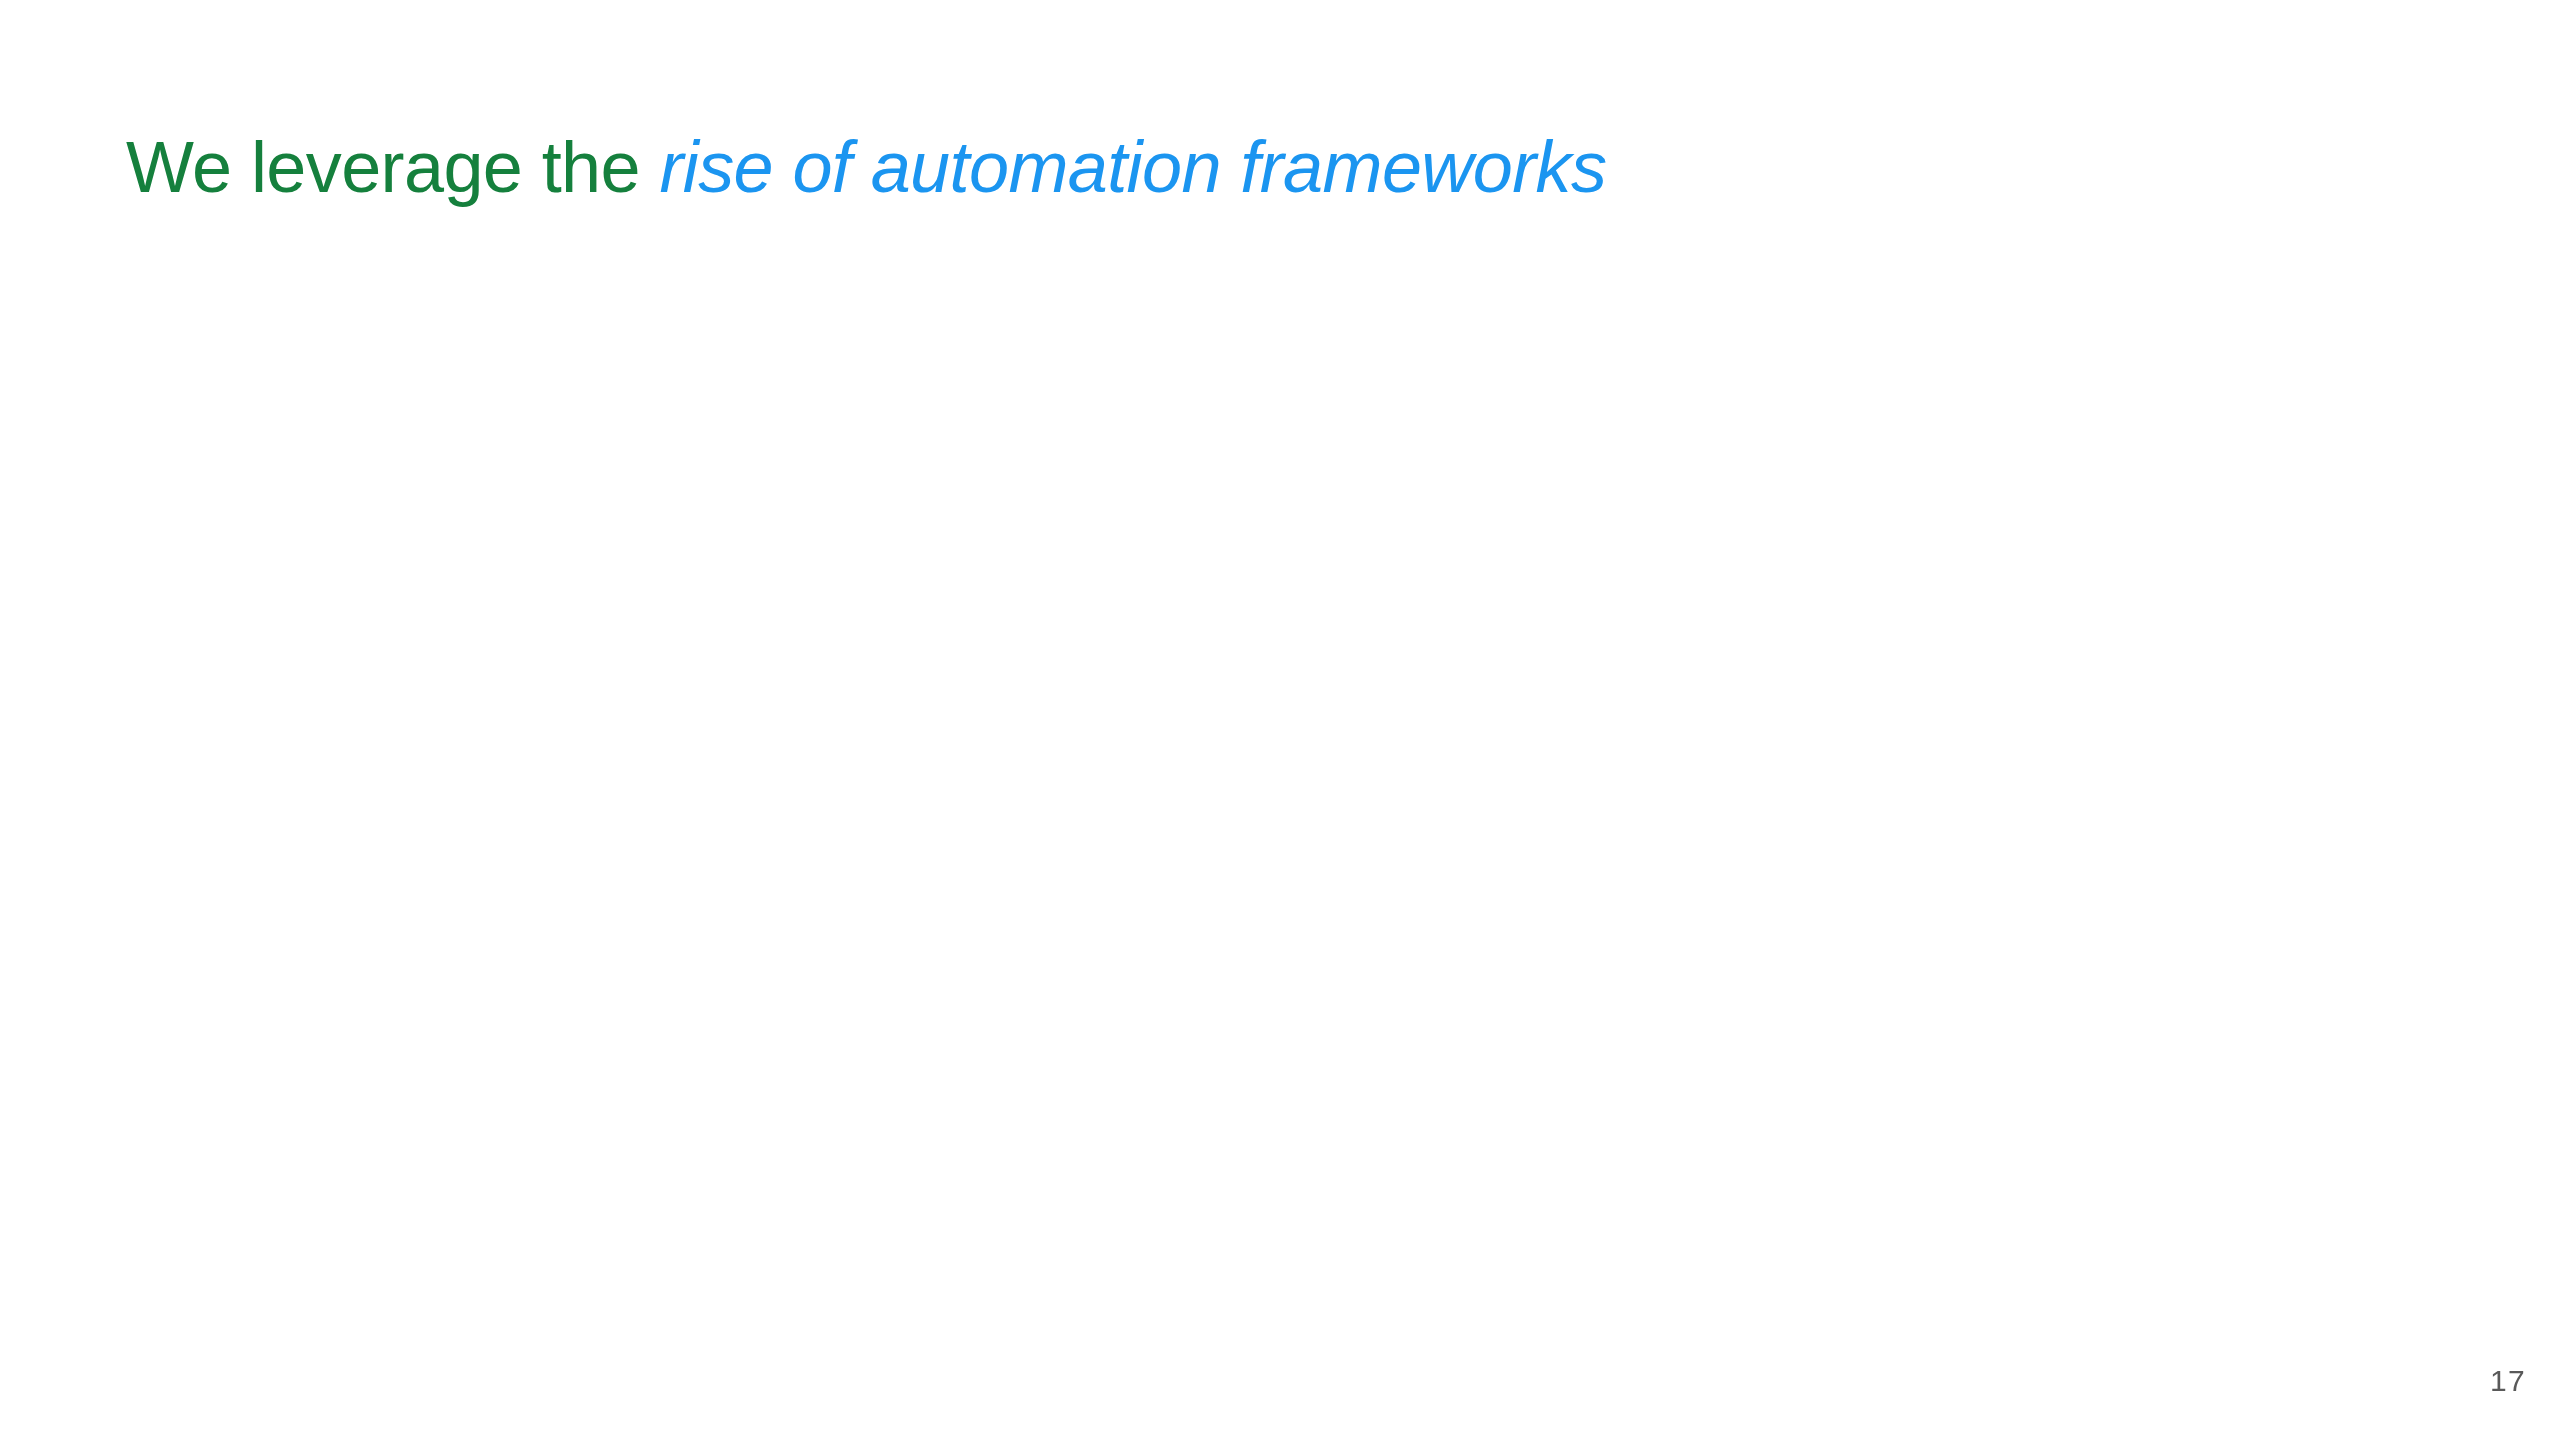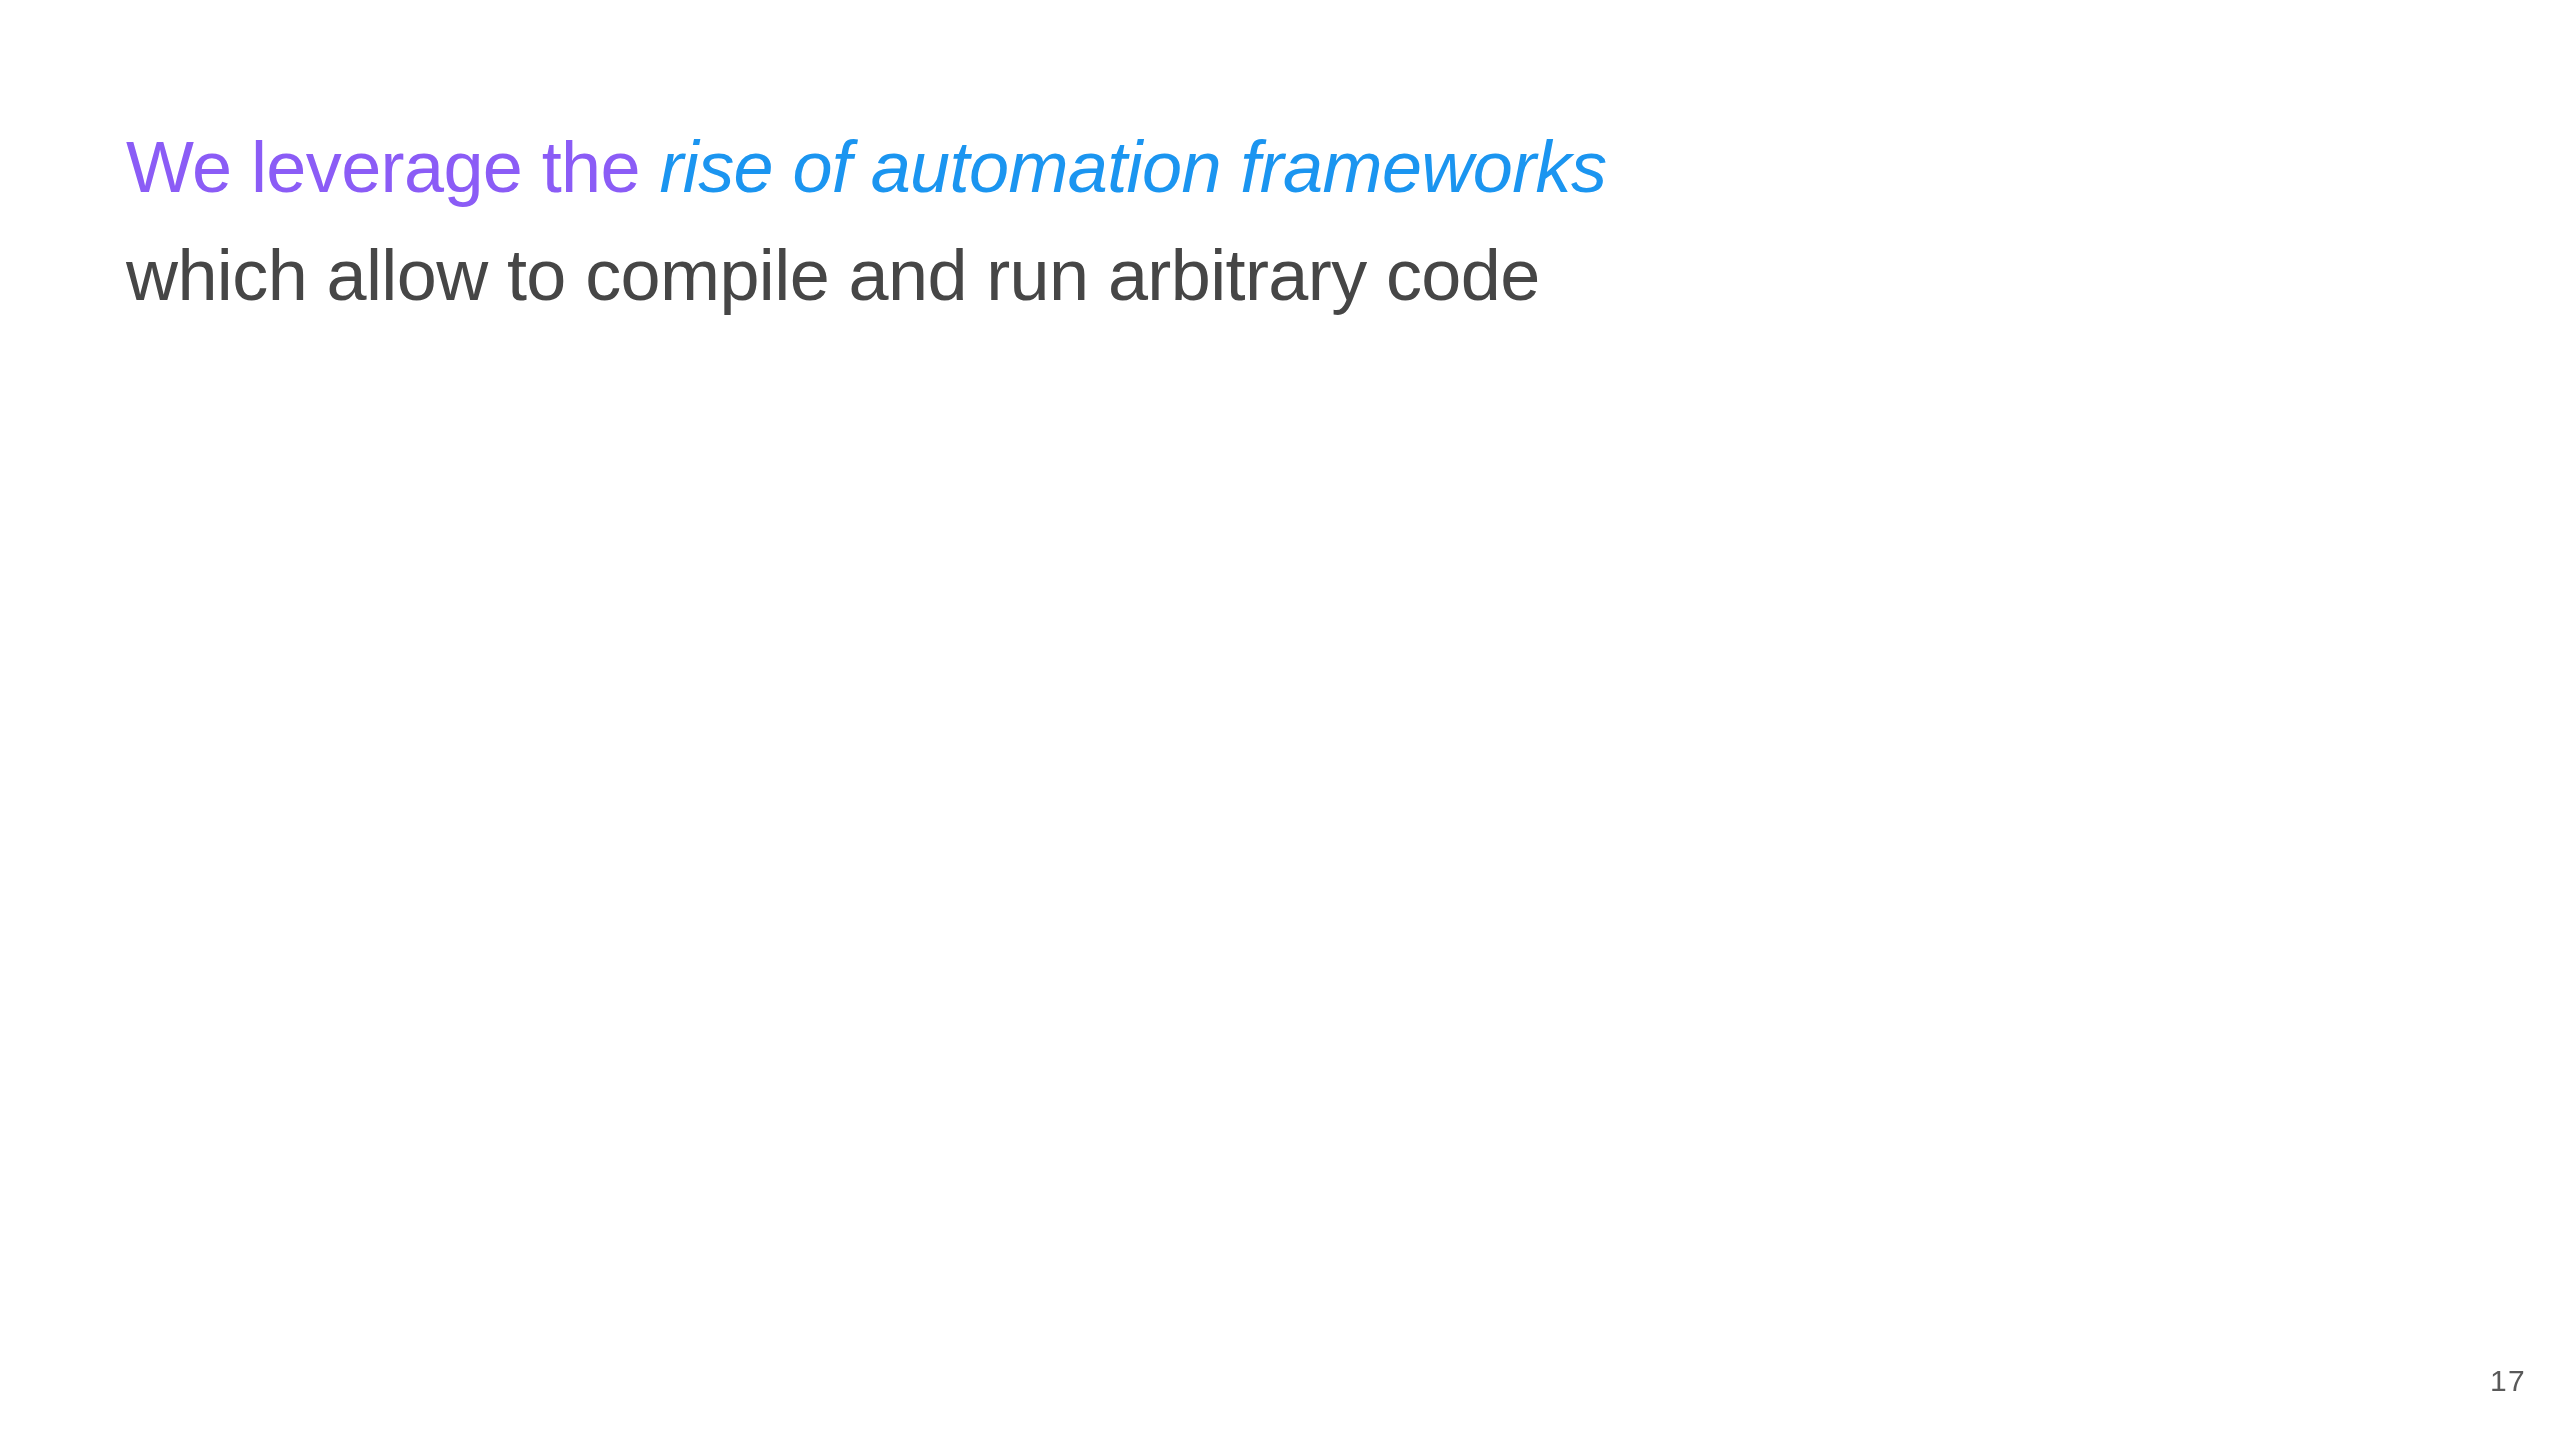--- a/index.html
+++ b/index.html
@@ -39,21 +39,20 @@
     letter-spacing: 1.3px;
   }
 </style>
 </head>
 <body>
 
 <div class="slide">
 
   <div class="statement">
     <div>
-      <span data-bind="slide.statement.line1_prefix" data-bind-style="color:colors.body_text" style="color: #8b5cf6;">We leverage the </span><span class="highlight" data-bind="slide.statement.line1_highlight" data-bind-style="color:colors.highlight_blue" style="color: rgb(27, 149, 240); font-style: italic;">rise of automation frameworks</span>
+      <span data-bind="slide.statement.line1_prefix" data-bind-style="color:colors.body_text" style="color: #15803d;">We leverage the </span><span class="highlight" data-bind="slide.statement.line1_highlight" data-bind-style="color:colors.highlight_blue" style="color: rgb(27, 149, 240); font-style: italic;">rise of automation frameworks</span>
     </div>
-    <div data-bind="slide.statement.line2" data-bind-style="color:colors.body_text" style="color: rgb(70, 70, 70);">which allow to compile and run arbitrary code</div>
   </div>
 
   <div class="page-number" data-bind="slide.page_number" data-bind-style="color:colors.page_number_gray" style="color: rgb(89, 89, 89);">17</div>
 
 </div>
 
 
 </body></html>

